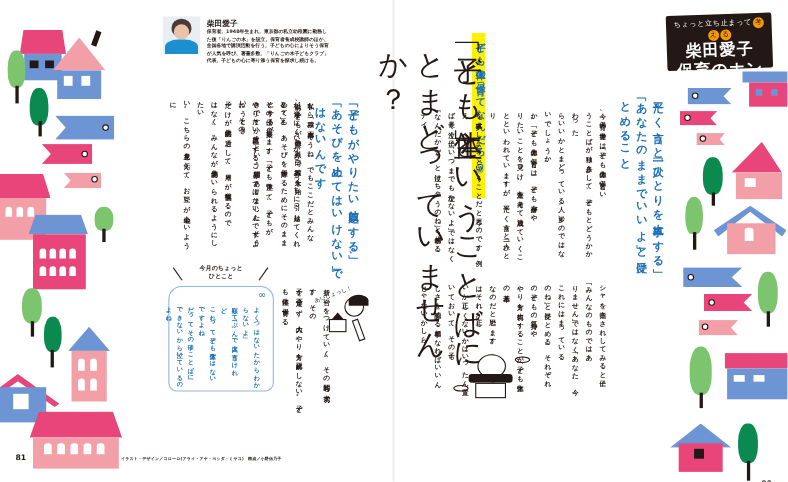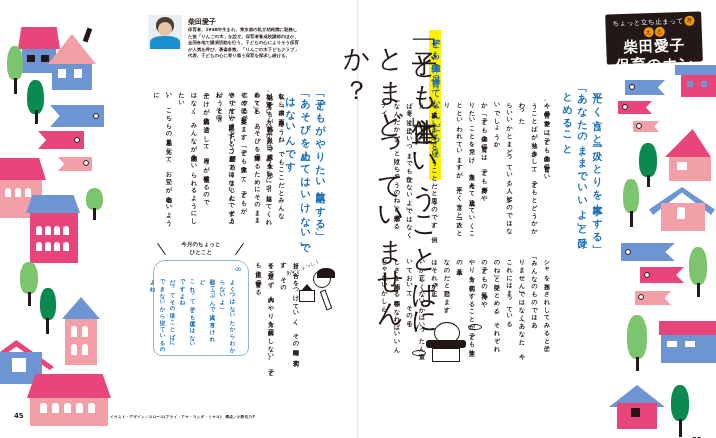--- a/index.html
+++ b/index.html
@@ -153,21 +153,21 @@
     <div class="abs vert memo-text" id="memolines" style="right:10px;top:14px;height:76px;">
         <div>よくつはないたからわからないよ」</div>
         <div>顕して「ぶんで大人は言うけれど、</div>
         <div>これって子ども主体ではないですよね。</div>
         <div>だってその子はことばに</div>
         <div>できないから泣いているのよね。</div>
       </div>
   </div>
 </div>
 
-<div class="abs page-num" style="left:14px;top:412px;">45</div>
+<div class="abs page-num" style="left:14px;top:412px;">81</div>
 <div class="abs credit" style="left:110px;top:415px;">イラスト・デザイン／コローロ(アライ・アヤ・ヨシダ・ミヤコ)　構成／小野信乃子</div>
 
 <div class="spine"></div>
 
 <div class="abs vert kicker" style="left:428px;top:30px;height:150px;width:14px;">子ども主体の保育ってなんだろう①</div>
 
 <div class="abs vert headline" style="left:340px;top:30px;height:300px;">
   <div>「子ども主体」ということばに</div>
   <div>とまどっていませんか？</div>
 </div>

